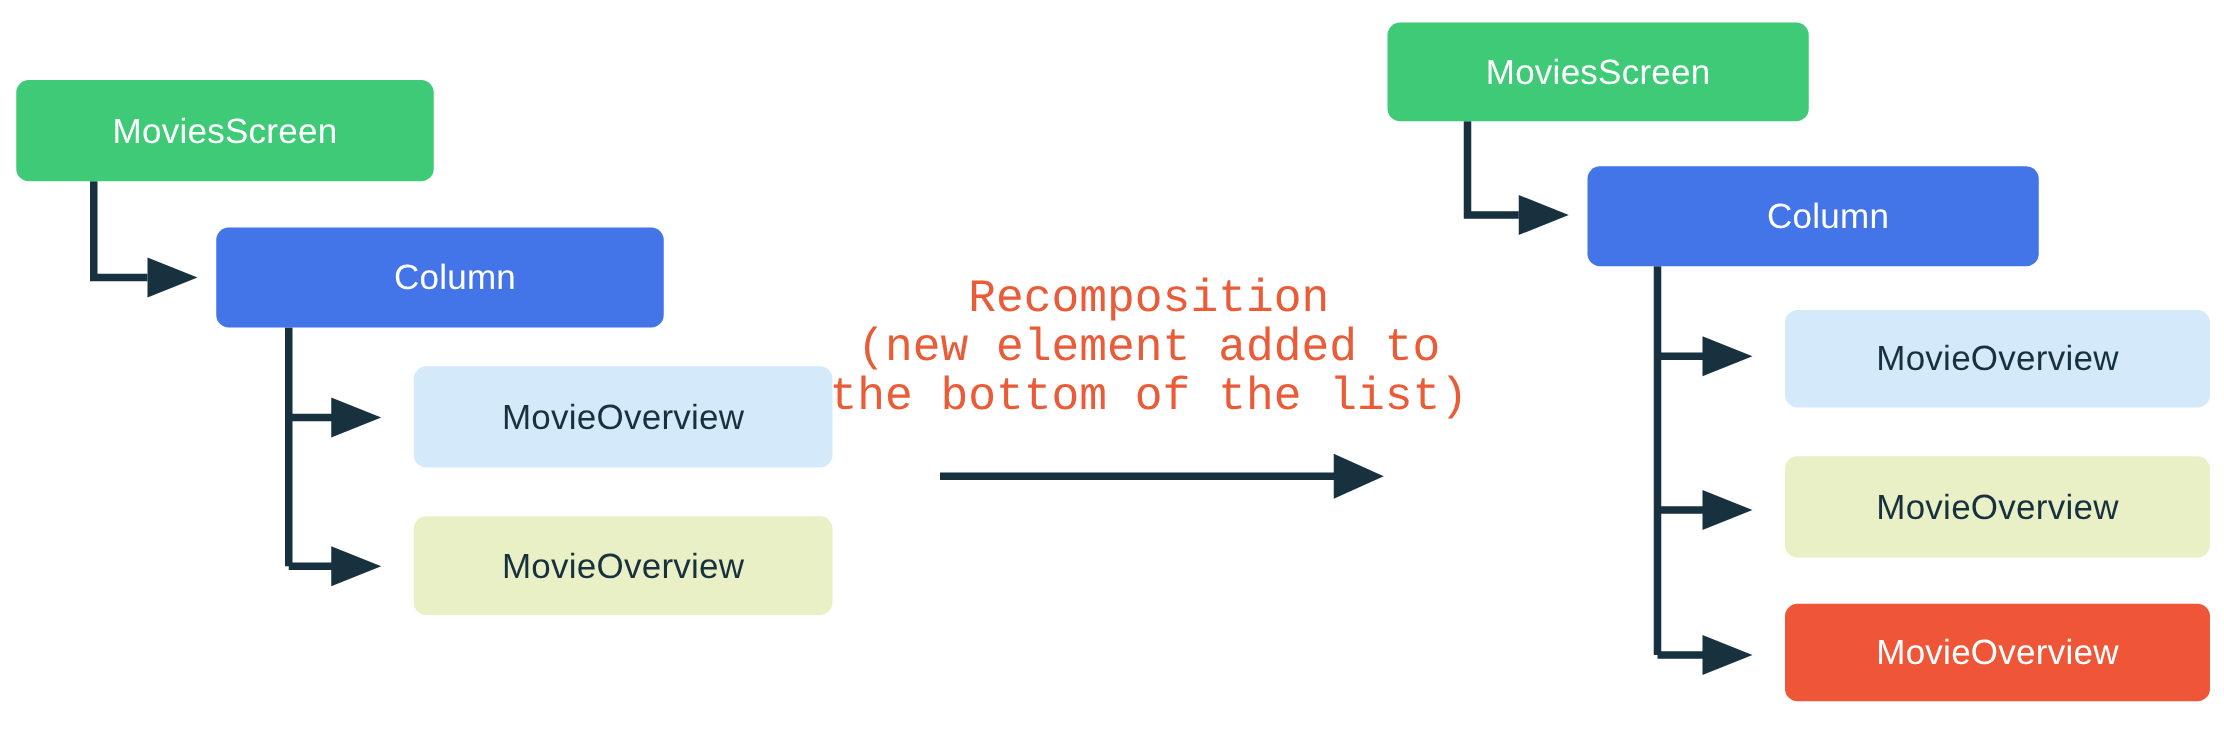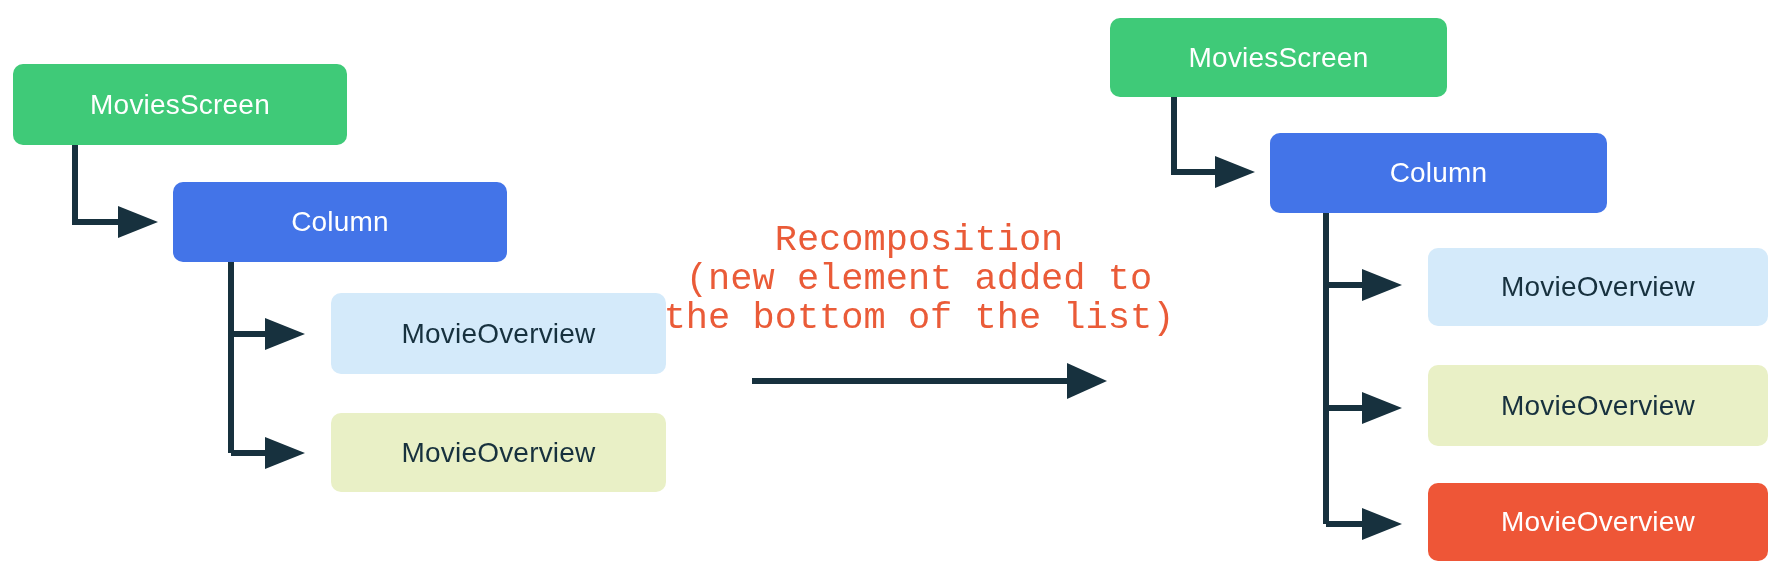--- a/index.html
+++ b/index.html
@@ -15,21 +15,21 @@
     position: absolute;
     display: flex;
     align-items: center;
     justify-content: center;
     border-radius: 10px;
     font-size: 28px;
     letter-spacing: 0.2px;
     white-space: nowrap;
   }
   .node.green        { background: var(--node-green);        color: var(--text-on-dark); }
-  .node.blue         { background: var(--node-blue);         color: var(--text-on-dark); }
+  .node.blue         { background: var(--node-blue);         color: var(--text-on-dark); padding-left: 24px; }
   .node.light-blue   { background: var(--node-light-blue);   color: var(--text-on-light); }
   .node.light-yellow { background: var(--node-light-yellow); color: var(--text-on-light); }
   .node.orange       { background: var(--node-orange);       color: var(--text-on-dark); }
   .overlay {
     position: absolute;
     left: 0; top: 0;
     width: 1779px; height: 584px;
   }
   .c-line { fill: none; stroke: var(--connector); stroke-width: 6; }
   .c-head { fill: var(--connector); stroke: none; }

